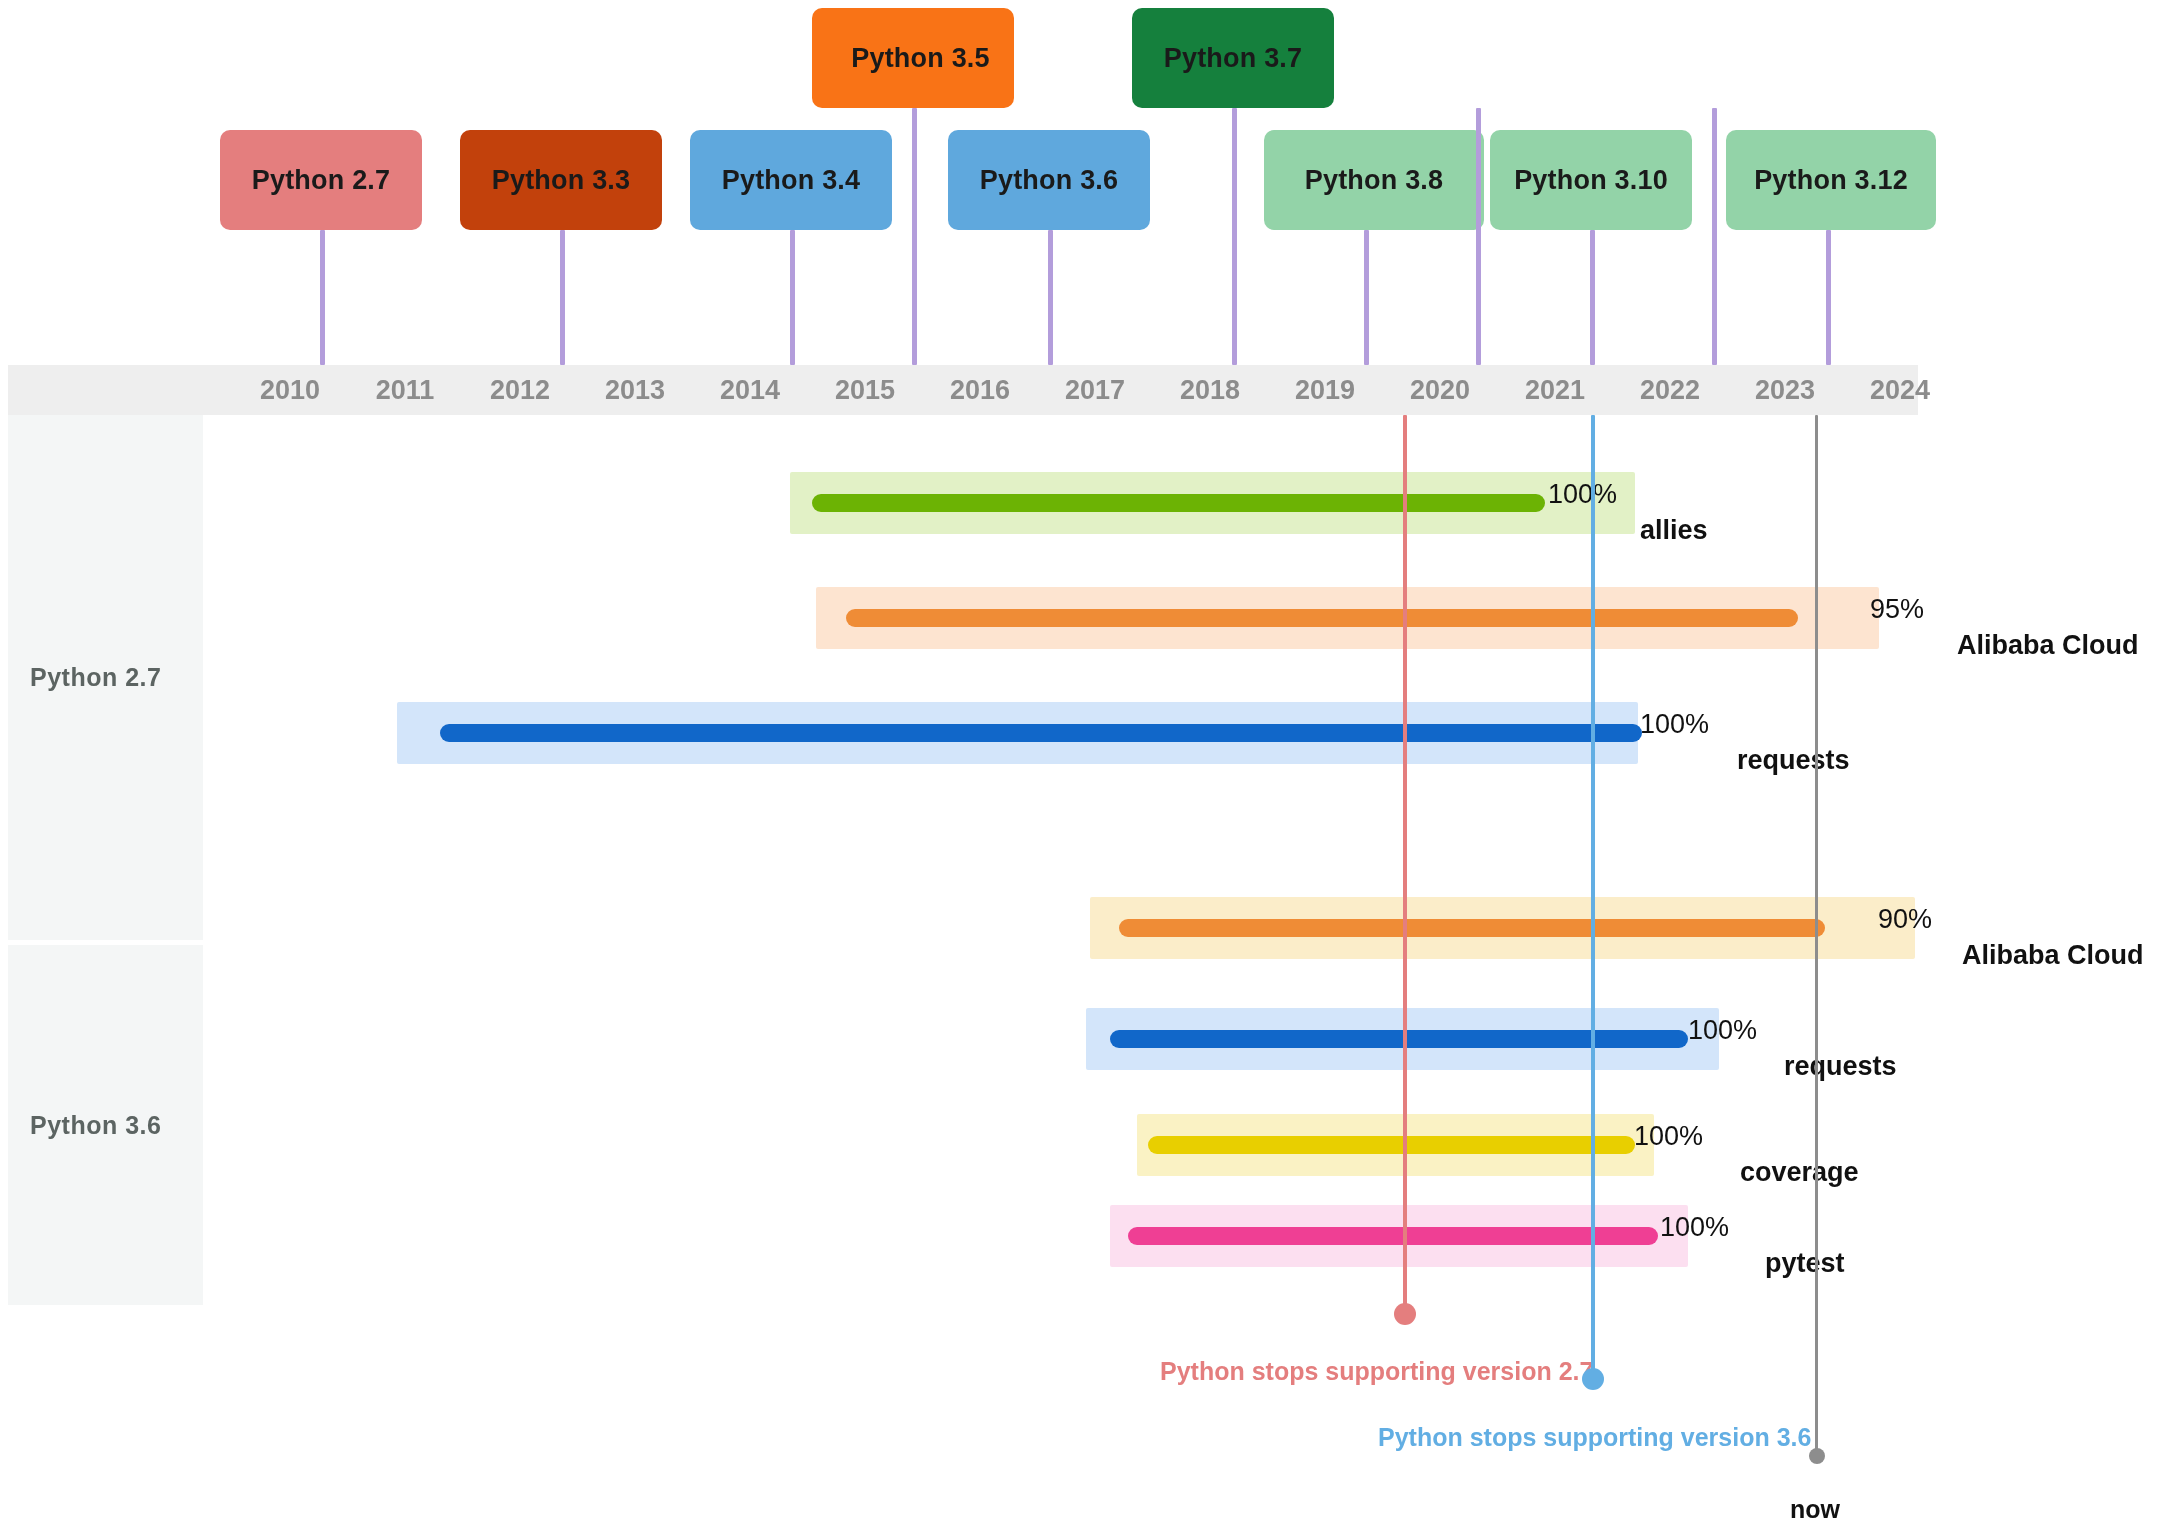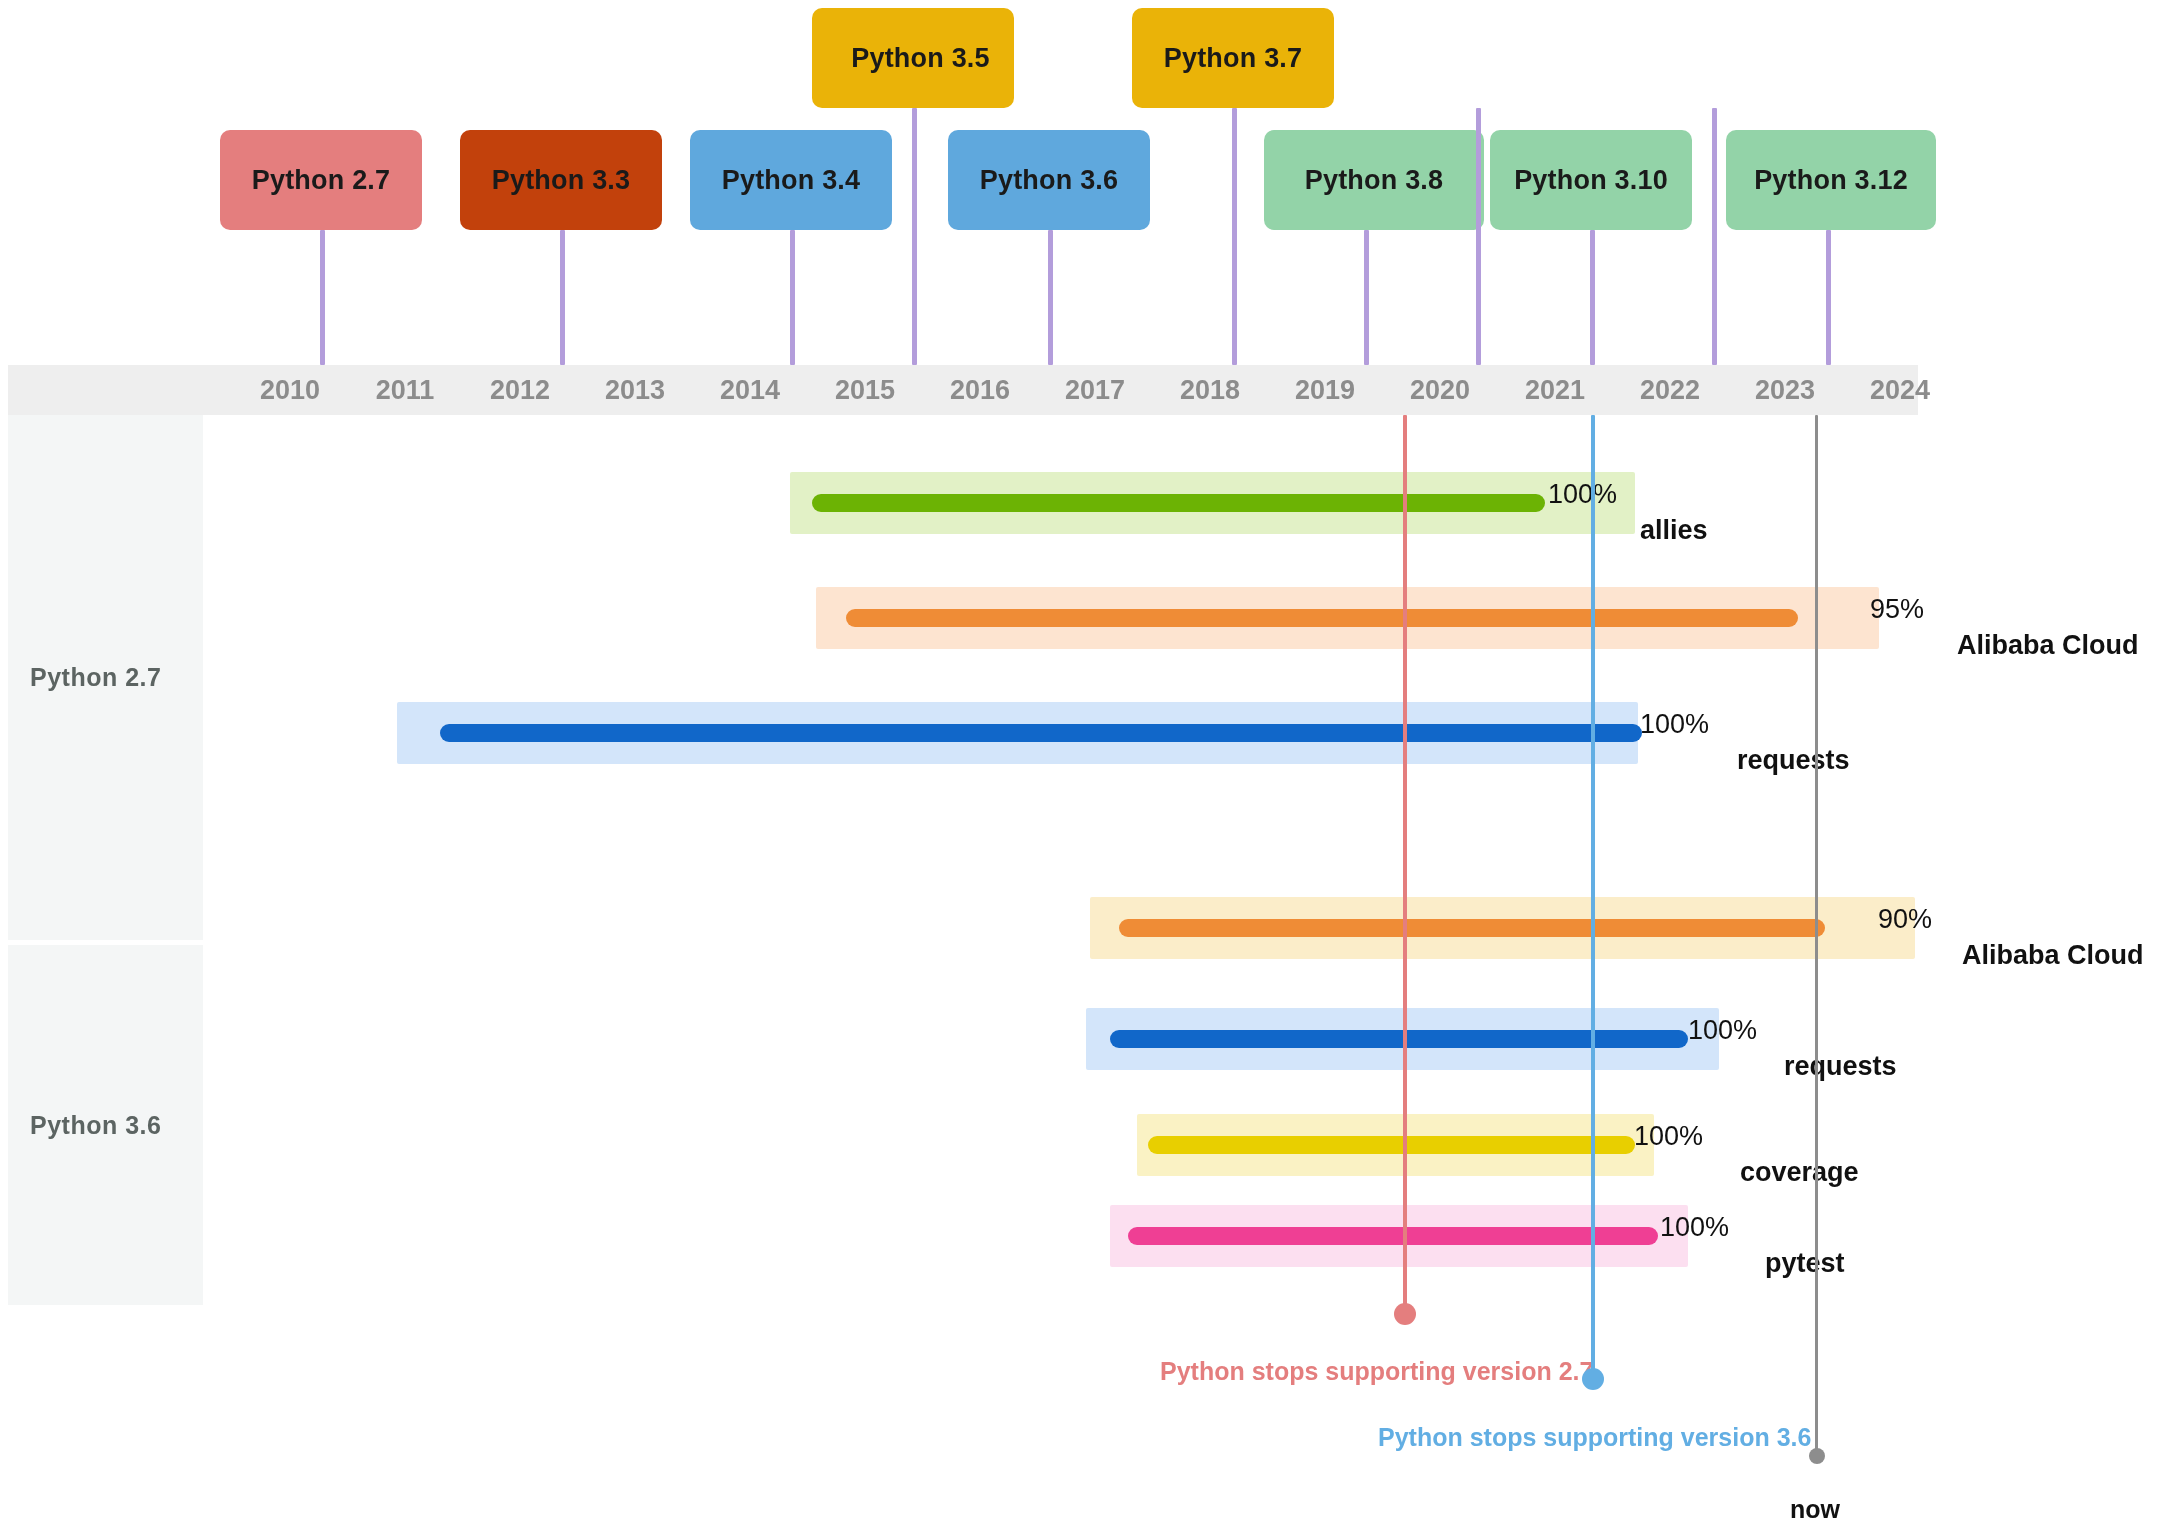--- a/index.html
+++ b/index.html
@@ -81,29 +81,29 @@
     </div>
     <div class="ms-stem" style="left: 560px; top: 230px; height: 135px;"></div>
     <div class="ms-box" style="left: 460px; top: 130px; width: 202px; background: #c2410c;">
       <span>Python 3.3</span>
     </div>
     <div class="ms-stem" style="left: 790px; top: 230px; height: 135px;"></div>
     <div class="ms-box" style="left: 690px; top: 130px; width: 202px; background: rgb(95, 168, 221);">
       <span>Python 3.4</span>
     </div>
     <div class="ms-stem" style="left: 912px; top: 108px; height: 257px;"></div>
-    <div class="ms-box" style="left: 812px; top: 8px; width: 202px; background: #eab308; padding-left: 15px;">
+    <div class="ms-box" style="left: 812px; top: 8px; width: 202px; background: #f97316; padding-left: 15px;">
       <span>Python 3.5</span>
     </div>
     <div class="ms-stem" style="left: 1048px; top: 230px; height: 135px;"></div>
     <div class="ms-box" style="left: 948px; top: 130px; width: 202px; background: rgb(95, 168, 221);">
       <span>Python 3.6</span>
     </div>
     <div class="ms-stem" style="left: 1232px; top: 108px; height: 257px;"></div>
-    <div class="ms-box" style="left: 1132px; top: 8px; width: 202px; background: #eab308;">
+    <div class="ms-box" style="left: 1132px; top: 8px; width: 202px; background: #15803d;">
       <span>Python 3.7</span>
     </div>
     <div class="ms-stem" style="left: 1364px; top: 230px; height: 135px;"></div>
     <div class="ms-box" style="left: 1264px; top: 130px; width: 220px; background: rgb(147, 211, 168);">
       <span>Python 3.8</span>
     </div>
     <div class="ms-stem" style="left: 1476px; top: 108px; height: 257px;"></div>
     <div class="ms-stem" style="left: 1590px; top: 230px; height: 135px;"></div>
     <div class="ms-box" style="left: 1490px; top: 130px; width: 202px; background: rgb(147, 211, 168);">
       <span>Python 3.10</span>

